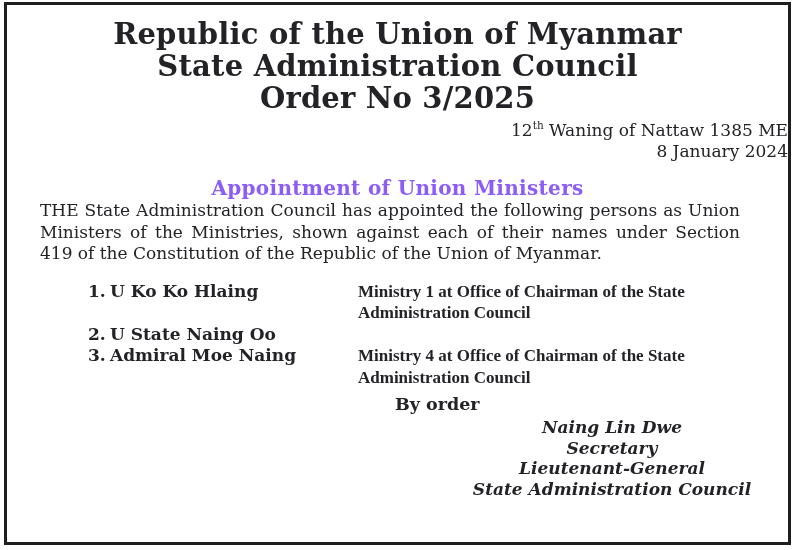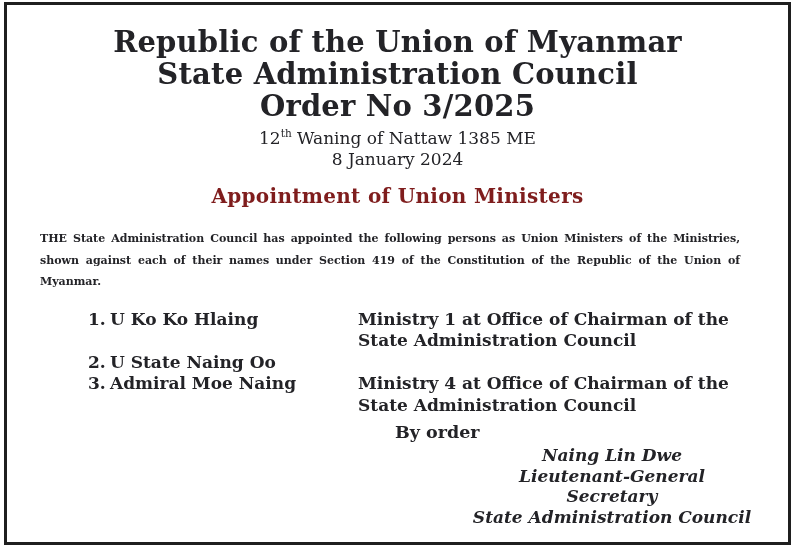--- a/index.html
+++ b/index.html
@@ -11,67 +11,67 @@
     position: relative;
     overflow: hidden;
   }
   .frame {
     position: absolute;
     left: 4px; top: 2px; right: 9px; bottom: 5px;
     border: 3px solid #1f1f1f;
     background: #ffffff;
   }
   .title-block {
-    margin-top: 21px;
+    margin-top: 13px;
     text-align: center;
     font-weight: bold;
     font-size: 29px;
     line-height: 32px;
     letter-spacing: 0.2px;
   }
   .date-block {
     margin-top: 6px;
-    text-align: center;
+    text-align: right;
     font-size: 17px;
     line-height: 21px;
     font-weight: normal;
   }
   .date-block sup {
     font-size: 10.5px;
     vertical-align: super;
     line-height: 0;
   }
   .section-heading {
     margin-top: 14px;
     text-align: center;
     font-weight: bold;
     font-size: 20px;
     line-height: 24px;
-    color: #7f1d1d;
+    color: #8b5cf6;
     letter-spacing: 0.3px;
   }
   .body-paragraph {
-    margin: 20px 0 0 33px;
+    margin: 0 0 0 33px;
     width: 700px;
-    font-size: 11px;
-    font-weight: bold;
+    font-size: 17px;
+    font-weight: normal;
     line-height: 21.5px;
     text-align: justify;
   }
   .appointment-list {
     margin-top: 16px;
     margin-left: 81px;
     font-size: 17px;
     font-weight: bold;
     line-height: 21.5px;
   }
   .appointment-row { display: flex; align-items: flex-start; }
   .appointment-number { flex: 0 0 22px; }
   .appointment-name  { flex: 0 0 248px; }
-  .appointment-ministry { width: 406px; }
+  .appointment-ministry { width: 406px; font-family: Liberation Serif, serif; }
   .by-order {
     margin-top: 6px;
     margin-left: 388px;
     font-size: 17.5px;
     font-weight: bold;
     line-height: 21px;
   }
   .signature-block {
     margin-top: 2px;
     margin-left: 453px;
@@ -117,18 +117,18 @@
       <span class="appointment-number">3.</span>
       <span class="appointment-name">Admiral Moe Naing</span>
       <span class="appointment-ministry">Ministry 4 at Office of Chairman of the State Administration Council</span>
     </div>
   </div>
 
   <div class="by-order">By order</div>
 
   <div class="signature-block">
     <div>Naing Lin Dwe</div>
+    <div>Secretary</div>
     <div>Lieutenant-General</div>
-    <div>Secretary</div>
     <div>State Administration Council</div>
   </div>
 
 </div>
 
 </body></html>

